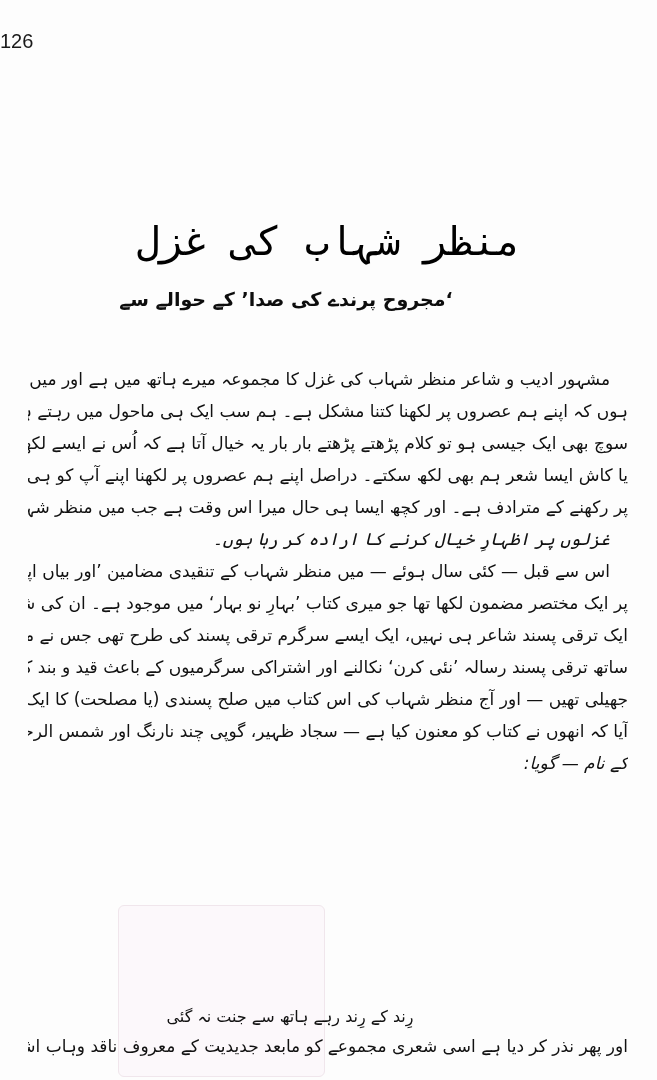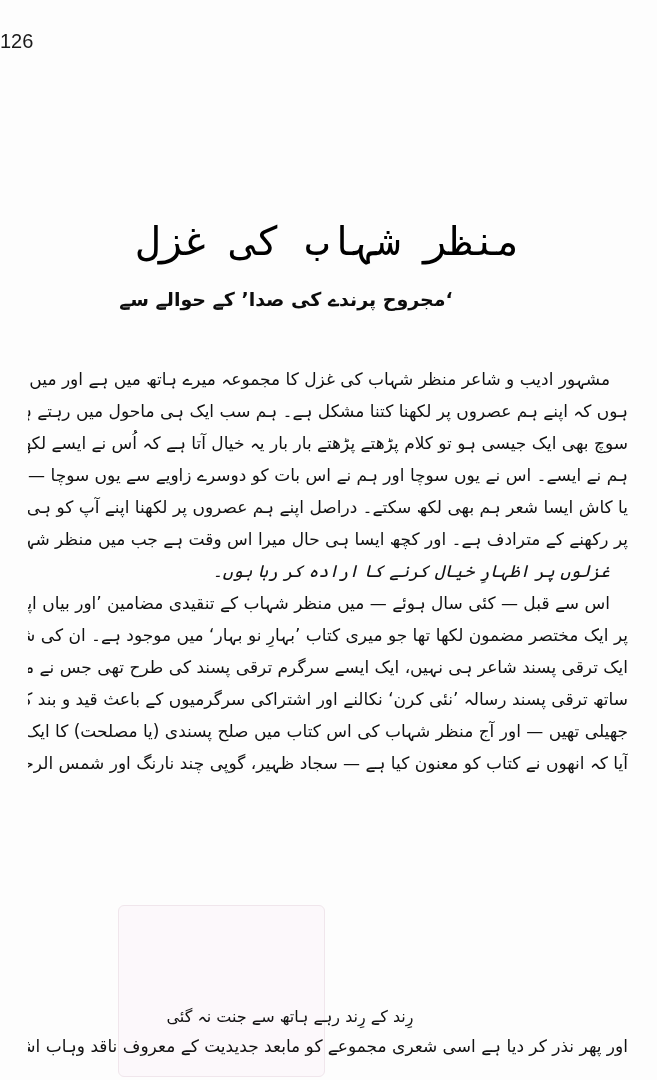--- a/index.html
+++ b/index.html
@@ -117,29 +117,29 @@
 <div class="page-number">126</div>
 
 <div class="title">منظر شہاب کی غزل</div>
 <div class="subtitle">‘مجروح پرندے کی صدا’ کے حوالے سے</div>
 
 <div class="body-text">
   <div>
     <div class="line first">مشہور ادیب و شاعر منظر شہاب کی غزل کا مجموعہ میرے ہاتھ میں ہے اور میں سوچ رہا</div>
     <div class="line">ہوں کہ اپنے ہم عصروں پر لکھنا کتنا مشکل ہے۔ ہم سب ایک ہی ماحول میں رہتے ہیں اور اگر</div>
     <div class="line">سوچ بھی ایک جیسی ہو تو کلام پڑھتے پڑھتے بار بار یہ خیال آتا ہے کہ اُس نے ایسے لکھا اور</div>
-    <div class="line">ہم نے ایسے۔ اس نے یوں سوچا اور ہم نے اس بات کو دوسرے زاویے سے یوں سوچا —</div>
     <div class="line">یا کاش ایسا شعر ہم بھی لکھ سکتے۔ دراصل اپنے ہم عصروں پر لکھنا اپنے آپ کو ہی تنقید کی دھار</div>
     <div class="line">پر رکھنے کے مترادف ہے۔ اور کچھ ایسا ہی حال میرا اس وقت ہے جب میں منظر شہاب کی</div>
     <div class="line last indent">غزلوں پر اظہارِ خیال کرنے کا ارادہ کر رہا ہوں۔</div>
   </div>
   <div>
     <div class="line first">اس سے قبل — کئی سال ہوئے — میں منظر شہاب کے تنقیدی مضامین ’اور بیاں اپنا‘</div>
     <div class="line">پر ایک مختصر مضمون لکھا تھا جو میری کتاب ’بہارِ نو بہار‘ میں موجود ہے۔ ان کی شناخت بحیثیت</div>
     <div class="line">ایک ترقی پسند شاعر ہی نہیں، ایک ایسے سرگرم ترقی پسند کی طرح تھی جس نے مظہر امام کے</div>
     <div class="line">ساتھ ترقی پسند رسالہ ’نئی کرن‘ نکالنے اور اشتراکی سرگرمیوں کے باعث قید و بند کی صعوبتیں</div>
     <div class="line">جھیلی تھیں — اور آج منظر شہاب کی اس کتاب میں صلح پسندی (یا مصلحت) کا ایک منظر</div>
     <div class="line">آیا کہ انھوں نے کتاب کو معنون کیا ہے — سجاد ظہیر، گوپی چند نارنگ اور شمس الرحمٰن فاروقی</div>
+    <div class="line last">کے نام — گویا:</div>
   </div>
 </div>
 
 <div class="verse">رِند کے رِند رہے ہاتھ سے جنت نہ گئی</div>
 <div class="final-line">اور پھر نذر کر دیا ہے اسی شعری مجموعے کو مابعد جدیدیت کے معروف ناقد وہاب اشرفی کے</div>
 
 </body></html>

